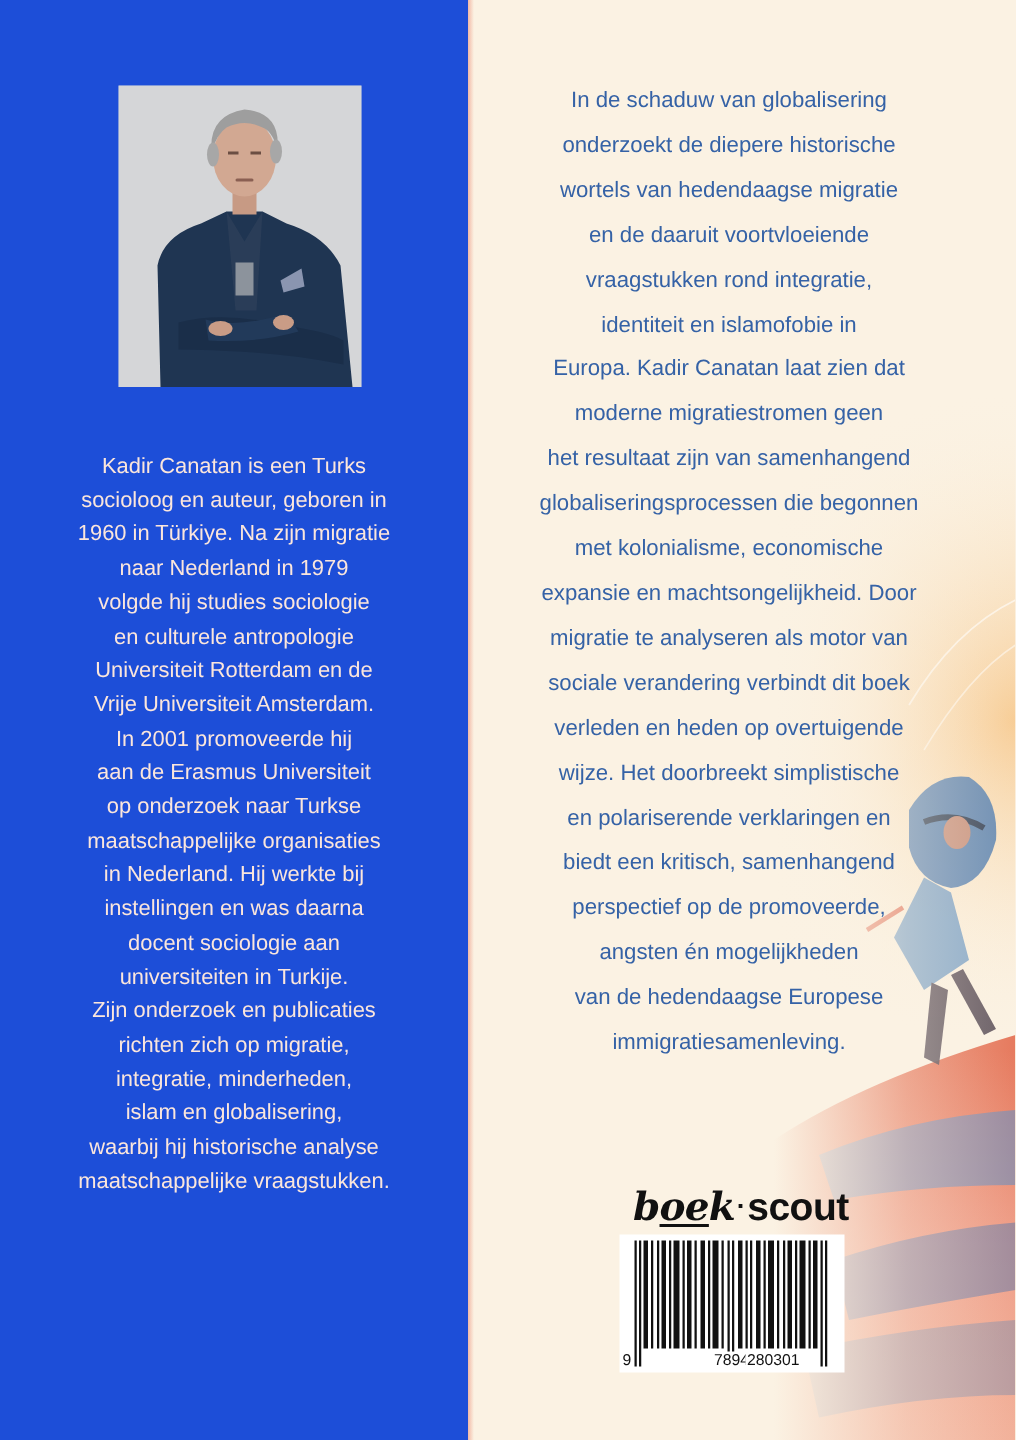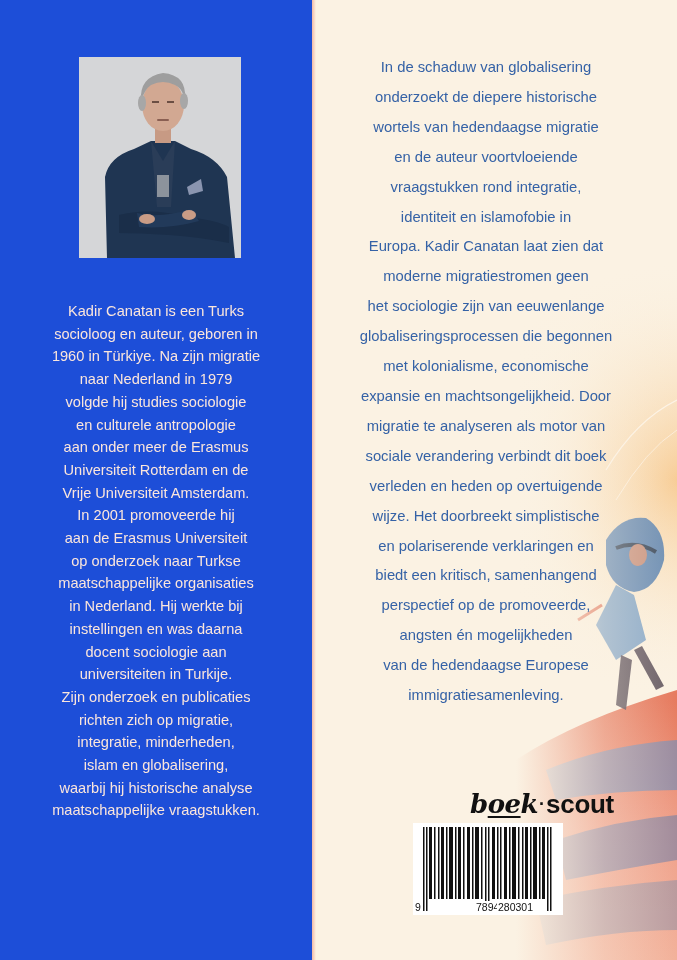--- a/index.html
+++ b/index.html
@@ -37,21 +37,21 @@
     }
     .illustration { position: absolute; left: 0; top: 0; width: 361px; height: 960px; }
     .blurb {
       position: absolute; left: 0; top: 53px; width: 340px;
       color: #3562A6; font-size: 14.8px; line-height: 29.9px; text-align: center;
     }
     .blurb .line { display: block; white-space: nowrap; }
 
     .publisher-logo {
       position: absolute; left: 106px; top: 789px; width: 150px; height: 30px;
-      white-space: nowrap; font-size: 26px; line-height: 30px; color: #111; margin-left: 48px;
+      white-space: nowrap; font-size: 26px; line-height: 30px; color: #111;
     }
     .logo-boek {
       font-family: "DejaVu Serif", "Liberation Serif", serif; font-style: italic; font-weight: bold;
       letter-spacing: -0.5px;
     }
     .logo-boek .ul { text-decoration: underline; text-decoration-thickness: 2px; text-underline-offset: 3px; }
     .logo-dot { font-weight: bold; font-size: 18px; position: relative; top: -3px; margin: 0 1px; }
     .logo-scout { font-family: "Liberation Sans", sans-serif; font-weight: bold; letter-spacing: -0.3px; }
 
     .barcode {
@@ -101,21 +101,20 @@
       </svg>
     </div>
 
     <div class="bio">
       <span class="line">Kadir Canatan is een Turks</span>
       <span class="line">socioloog en auteur, geboren in</span>
       <span class="line">1960 in Türkiye. Na zijn migratie</span>
       <span class="line">naar Nederland in 1979</span>
       <span class="line">volgde hij studies sociologie</span>
       <span class="line">en culturele antropologie</span>
-      <span class="line">aan onder meer de Erasmus</span>
       <span class="line">Universiteit Rotterdam en de</span>
       <span class="line">Vrije Universiteit Amsterdam.</span>
       <span class="line">In 2001 promoveerde hij</span>
       <span class="line">aan de Erasmus Universiteit</span>
       <span class="line">op onderzoek naar Turkse</span>
       <span class="line">maatschappelijke organisaties</span>
       <span class="line">in Nederland. Hij werkte bij</span>
       <span class="line">instellingen en was daarna</span>
       <span class="line">docent sociologie aan</span>
       <span class="line">universiteiten in Turkije.</span>
@@ -168,26 +167,26 @@
         <path d="M318 650 L340 690 L348 686 L326 646 Z" fill="#5A4E58"></path>
         <ellipse cx="322" cy="555" rx="9" ry="11" fill="#C58D7A"></ellipse>
       </g>
       <rect x="0" y="0" width="361" height="960" fill="url(#fadeL)"></rect>
     </svg>
 
     <div class="blurb">
       <span class="line">In de schaduw van globalisering</span>
       <span class="line">onderzoekt de diepere historische</span>
       <span class="line">wortels van hedendaagse migratie</span>
-      <span class="line">en de auteur voortvloeiende</span>
+      <span class="line">en de daaruit voortvloeiende</span>
       <span class="line">vraagstukken rond integratie,</span>
       <span class="line">identiteit en islamofobie in</span>
       <span class="line">Europa. Kadir Canatan laat zien dat</span>
       <span class="line">moderne migratiestromen geen</span>
-      <span class="line">het sociologie zijn van eeuwenlange</span>
+      <span class="line">het resultaat zijn van samenhangend</span>
       <span class="line">globaliseringsprocessen die begonnen</span>
       <span class="line">met kolonialisme, economische</span>
       <span class="line">expansie en machtsongelijkheid. Door</span>
       <span class="line">migratie te analyseren als motor van</span>
       <span class="line">sociale verandering verbindt dit boek</span>
       <span class="line">verleden en heden op overtuigende</span>
       <span class="line">wijze. Het doorbreekt simplistische</span>
       <span class="line">en polariserende verklaringen en</span>
       <span class="line">biedt een kritisch, samenhangend</span>
       <span class="line">perspectief op de promoveerde,</span>

